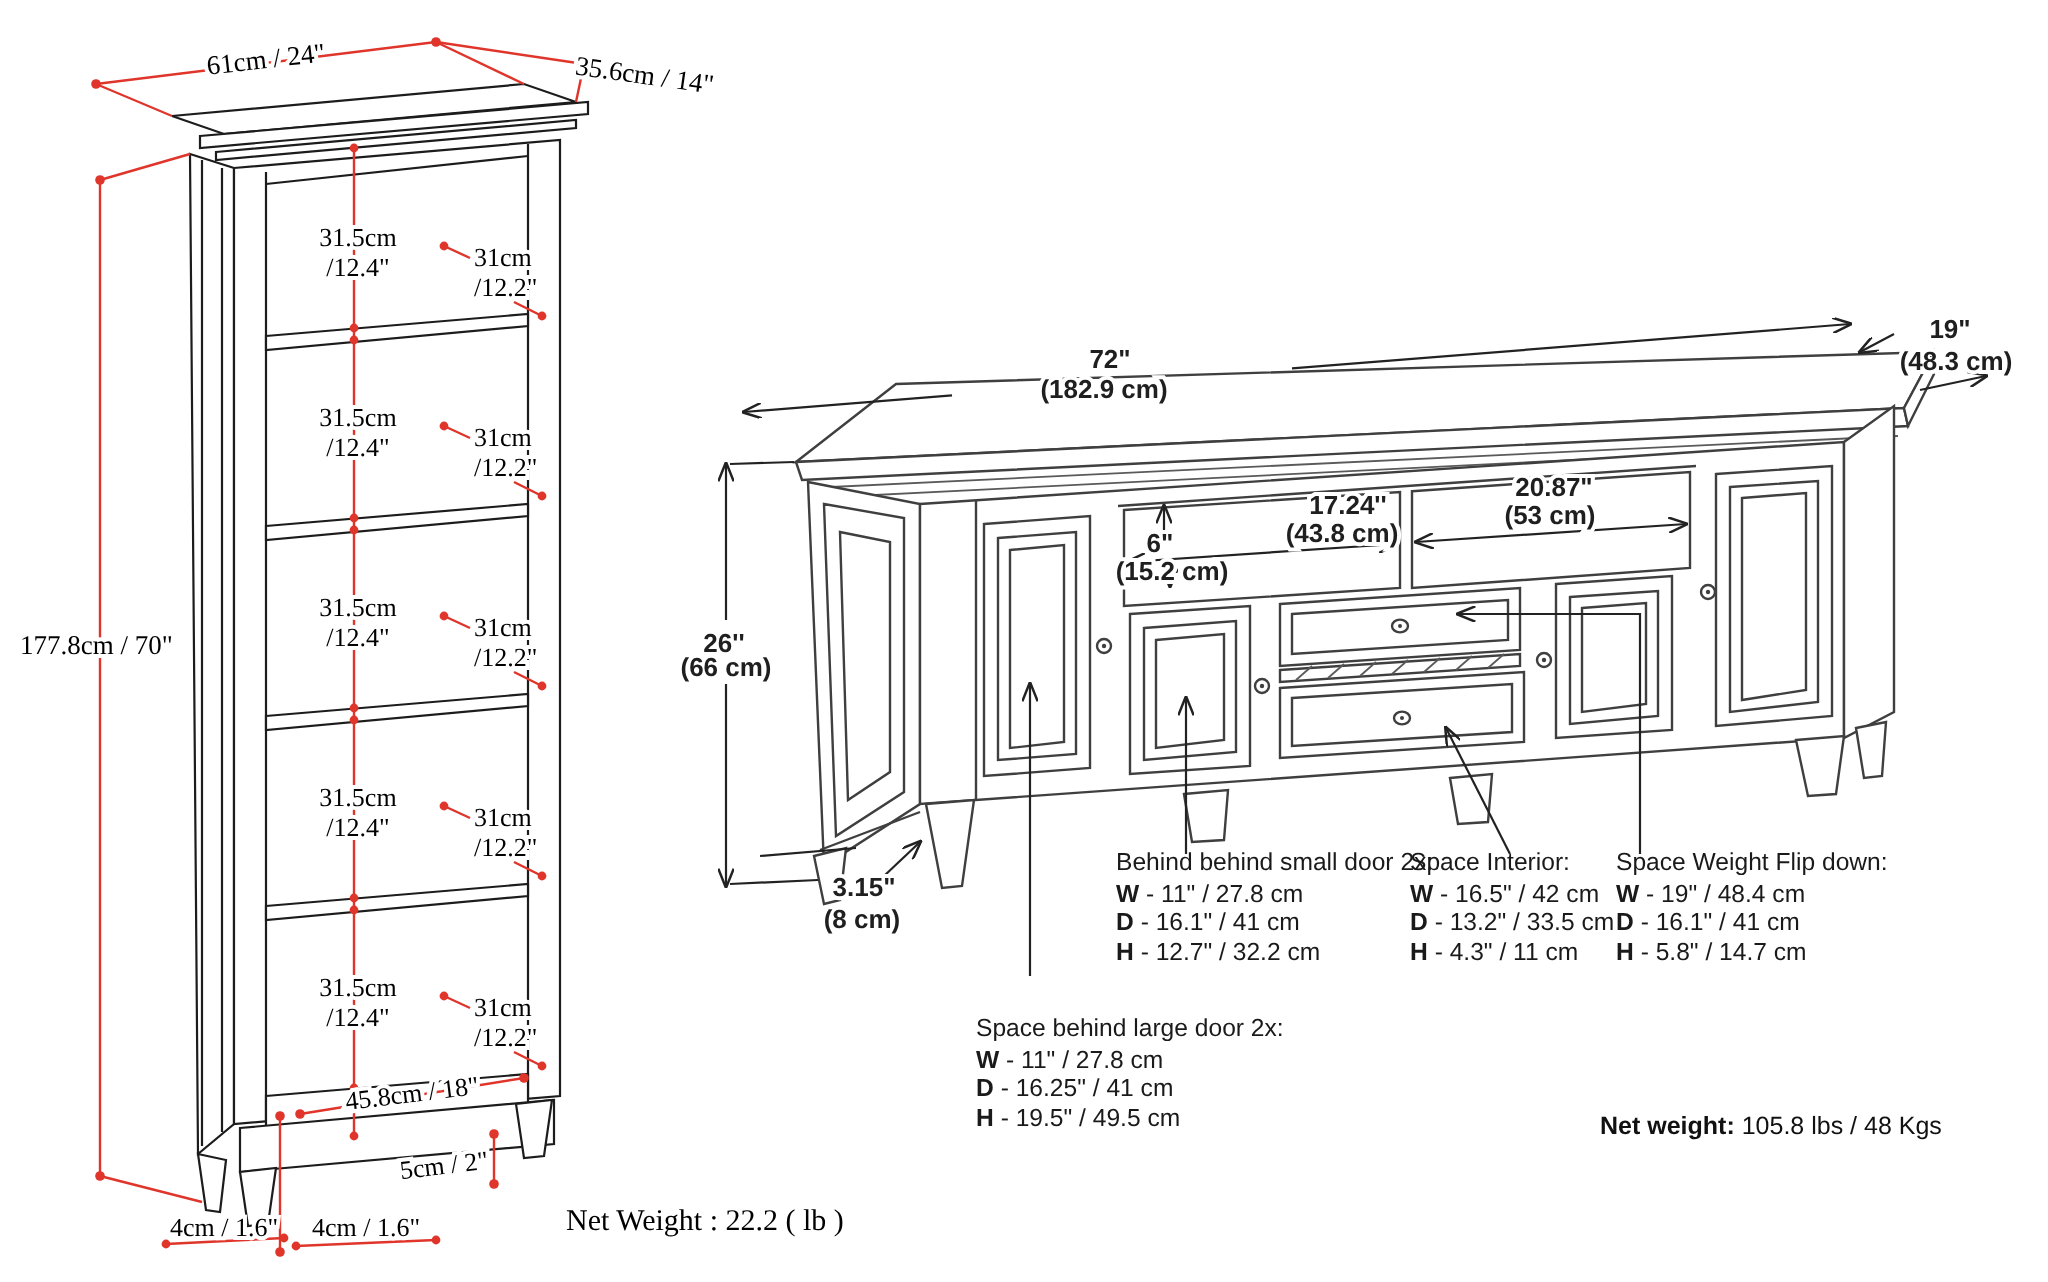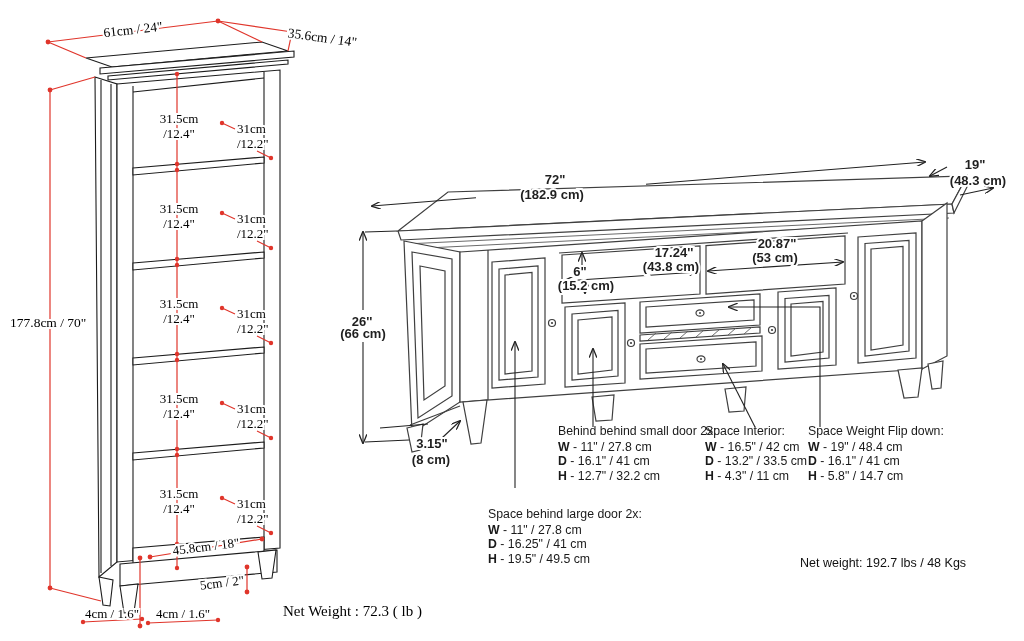--- a/index.html
+++ b/index.html
@@ -20,21 +20,21 @@
   .tv-fill{stroke:#3f3f3f;stroke-width:1.2;fill:#ffffff;}
   .tv-thin{stroke:#5a5a5a;stroke-width:0.9;fill:none;}
   .dim{stroke:#222;stroke-width:1.1;fill:none;}
   .dim-txt{font-family:"Liberation Sans",sans-serif;font-size:13px;font-weight:700;fill:#1f1f1f;
            paint-order:stroke;stroke:#fff;stroke-width:4px;}
   .note{position:absolute;font-size:12.3px;line-height:14.5px;color:#1a1a1a;white-space:nowrap;}
   .note .t{margin-bottom:1px;}
   .note b{font-weight:700;}
   .bc-weight{position:absolute;font-family:"Liberation Serif",serif;font-size:15px;color:#000;white-space:nowrap;}
   .tv-weight{position:absolute;font-size:12.5px;color:#111;white-space:nowrap;}
-  .tv-weight b{font-weight:400;}
+  .tv-weight b{font-weight:700;}
 </style>
 </head>
 <body>
 
 <div id="stage">
 
   <svg style="left:0;top:0" width="360" height="641" viewBox="0 0 360 641">
 
     <g>
 
@@ -324,19 +324,19 @@
     <div><b>H</b> <span>- 5.8" / 14.7 cm</span></div>
   </div>
 
   <div class="note" style="left:488px;top:507px">
     <div class="t">Space behind large door 2x:</div>
     <div><b>W</b> <span>- 11" / 27.8 cm</span></div>
     <div><b>D</b> <span>- 16.25" / 41 cm</span></div>
     <div><b>H</b> <span>- 19.5" / 49.5 cm</span></div>
   </div>
 
-  <div class="bc-weight" style="left:283px;top:603px">Net Weight : 72.3 ( lb )</div>
+  <div class="bc-weight" style="left:283px;top:603px">Net Weight : 22.2 ( lb )</div>
   <div class="tv-weight" style="left:800px;top:556px">
     <b>Net weight:</b>
-    <span>192.7 lbs / 48 Kgs</span>
+    <span>105.8 lbs / 48 Kgs</span>
   </div>
 
 </div>
 
 </body></html>

